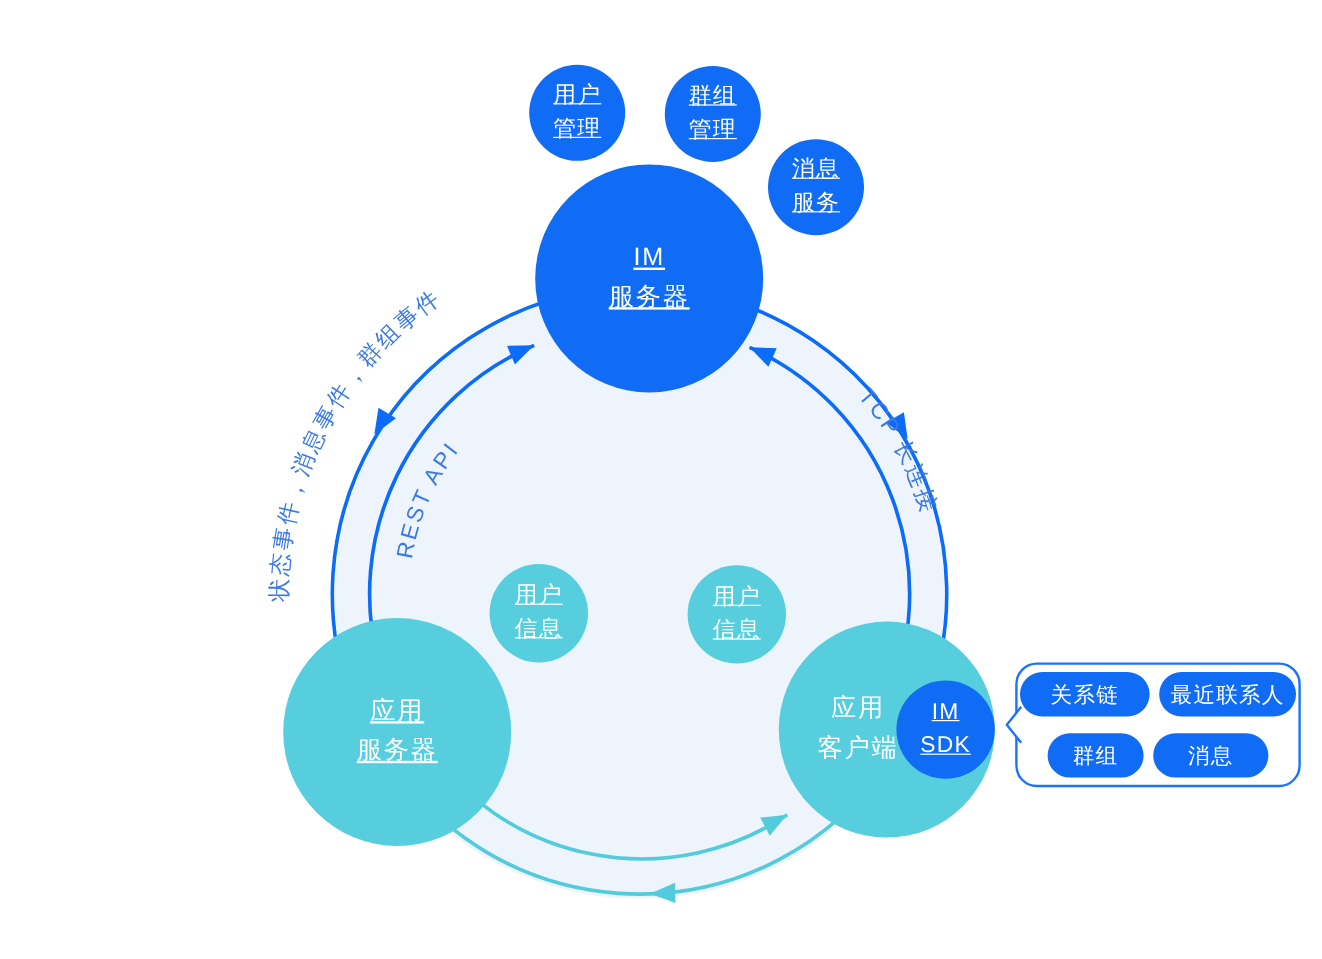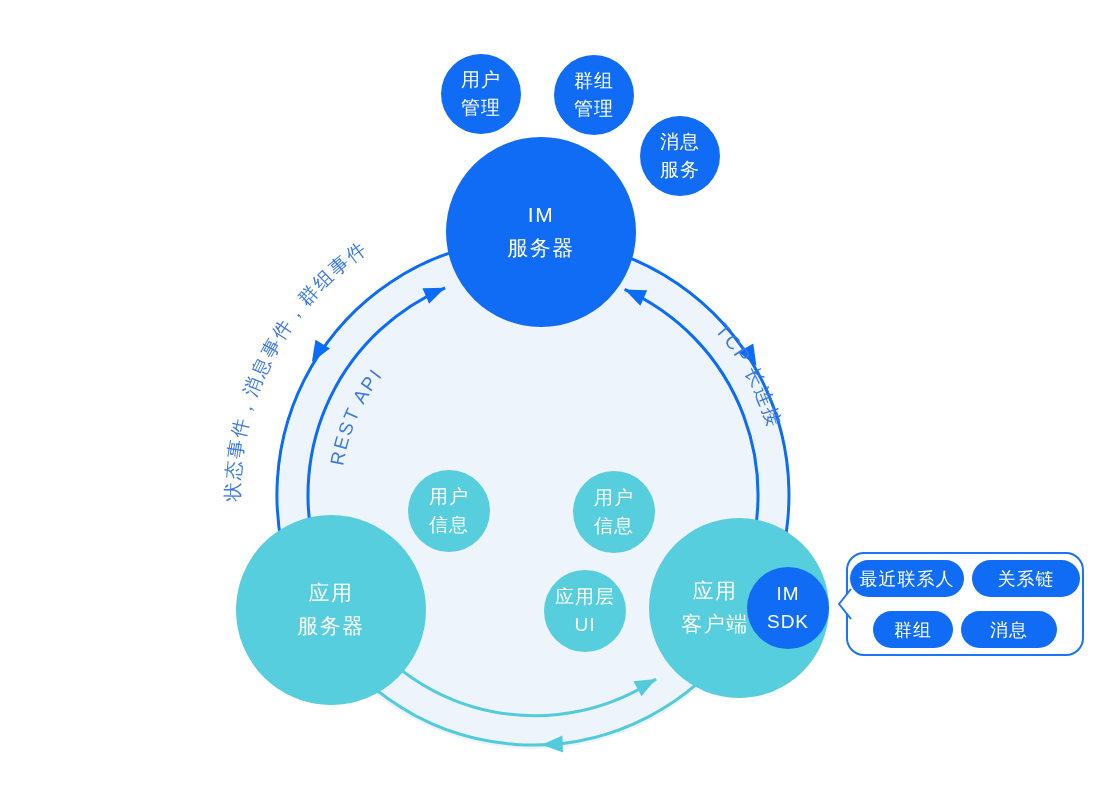--- a/index.html
+++ b/index.html
@@ -5,20 +5,21 @@
   html,body{margin:0;padding:0;background:#ffffff;}
   .stage{
     position:relative;width:1102px;height:799px;background:#ffffff;overflow:hidden;
     font-family:"Liberation Sans","DejaVu Sans",sans-serif;
   }
   .layer{position:absolute;left:0;top:0;z-index:1;}
   .node{
     position:absolute;border-radius:50%;display:flex;flex-direction:column;
     align-items:center;justify-content:center;color:#ffffff;z-index:2;
     text-align:center;
+    text-decoration:underline;
   }
   .blue{background:#106CF4;}
   .teal{background:#56CEDD;}
   .f-s{font-size:19px;line-height:1.45;letter-spacing:1px;}
   .f-b{font-size:21px;line-height:1.55;letter-spacing:1.5px;}
   .sdk{z-index:3;}
   .ln{display:block;}
   .client-label{
     position:absolute;left:0;top:0;width:132px;height:100%;
     display:flex;flex-direction:column;align-items:center;justify-content:center;
@@ -111,42 +112,38 @@
     <span class="ln">服务器</span>
   </div>
   <div class="node teal f-s" style="left:408px;top:470px;width:82px;height:82px">
     <span class="ln">用户</span>
     <span class="ln">信息</span>
   </div>
   <div class="node teal f-s" style="left:573px;top:471px;width:82px;height:82px">
     <span class="ln">用户</span>
     <span class="ln">信息</span>
   </div>
-  <div class="node teal f-s" style="left:544px;top:570px;width:82px;height:82px">
-    <span class="ln">应用层</span>
-    <span class="ln">UI</span>
-  </div>
   <div class="node teal f-b" style="left:649px;top:518px;width:180px;height:180px">
     <div class="client-label">
       <span class="ln">应用</span>
       <span class="ln">客户端</span>
     </div>
   </div>
   <div class="node blue f-s sdk" style="left:747px;top:567px;width:82px;height:82px">
     <span class="ln">IM</span>
     <span class="ln">SDK</span>
   </div>
 
   <div class="callout">
     <svg class="notch" width="18" height="32" viewBox="0 0 18 32">
       <path d="M16,1 L4,16 L16,31" fill="#ffffff" stroke="#1B74F5" stroke-width="2" stroke-linejoin="round"></path>
     </svg>
     <div class="pill-row">
+      <div class="pill" style="width:108px">关系链</div>
       <div class="pill" style="width:114px">最近联系人</div>
-      <div class="pill" style="width:108px">关系链</div>
     </div>
     <div class="pill-row">
       <div class="pill" style="width:80px">群组</div>
       <div class="pill" style="width:96px">消息</div>
     </div>
   </div>
 
 </div>
 
 </body></html>

